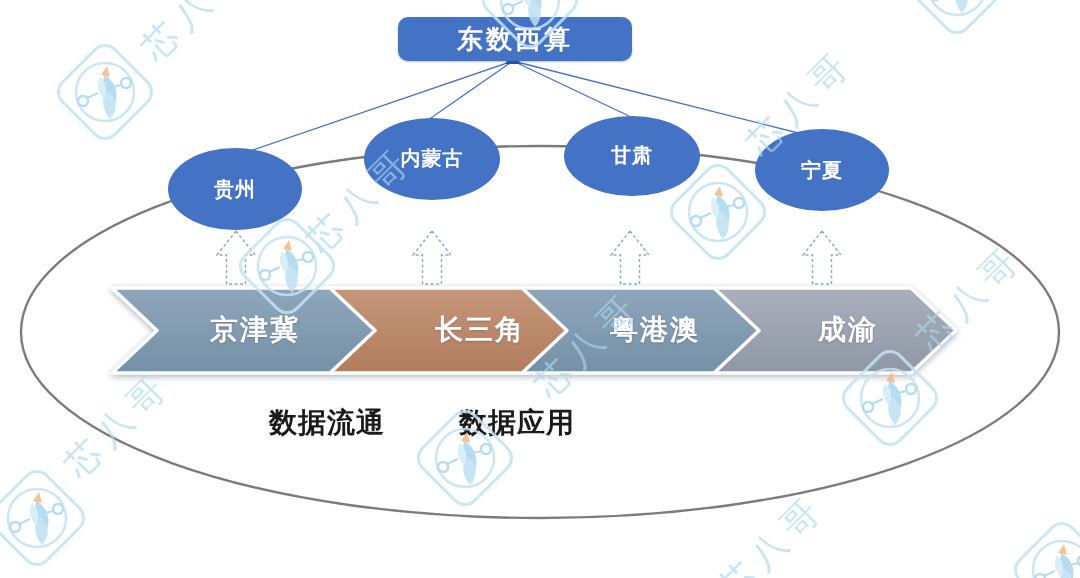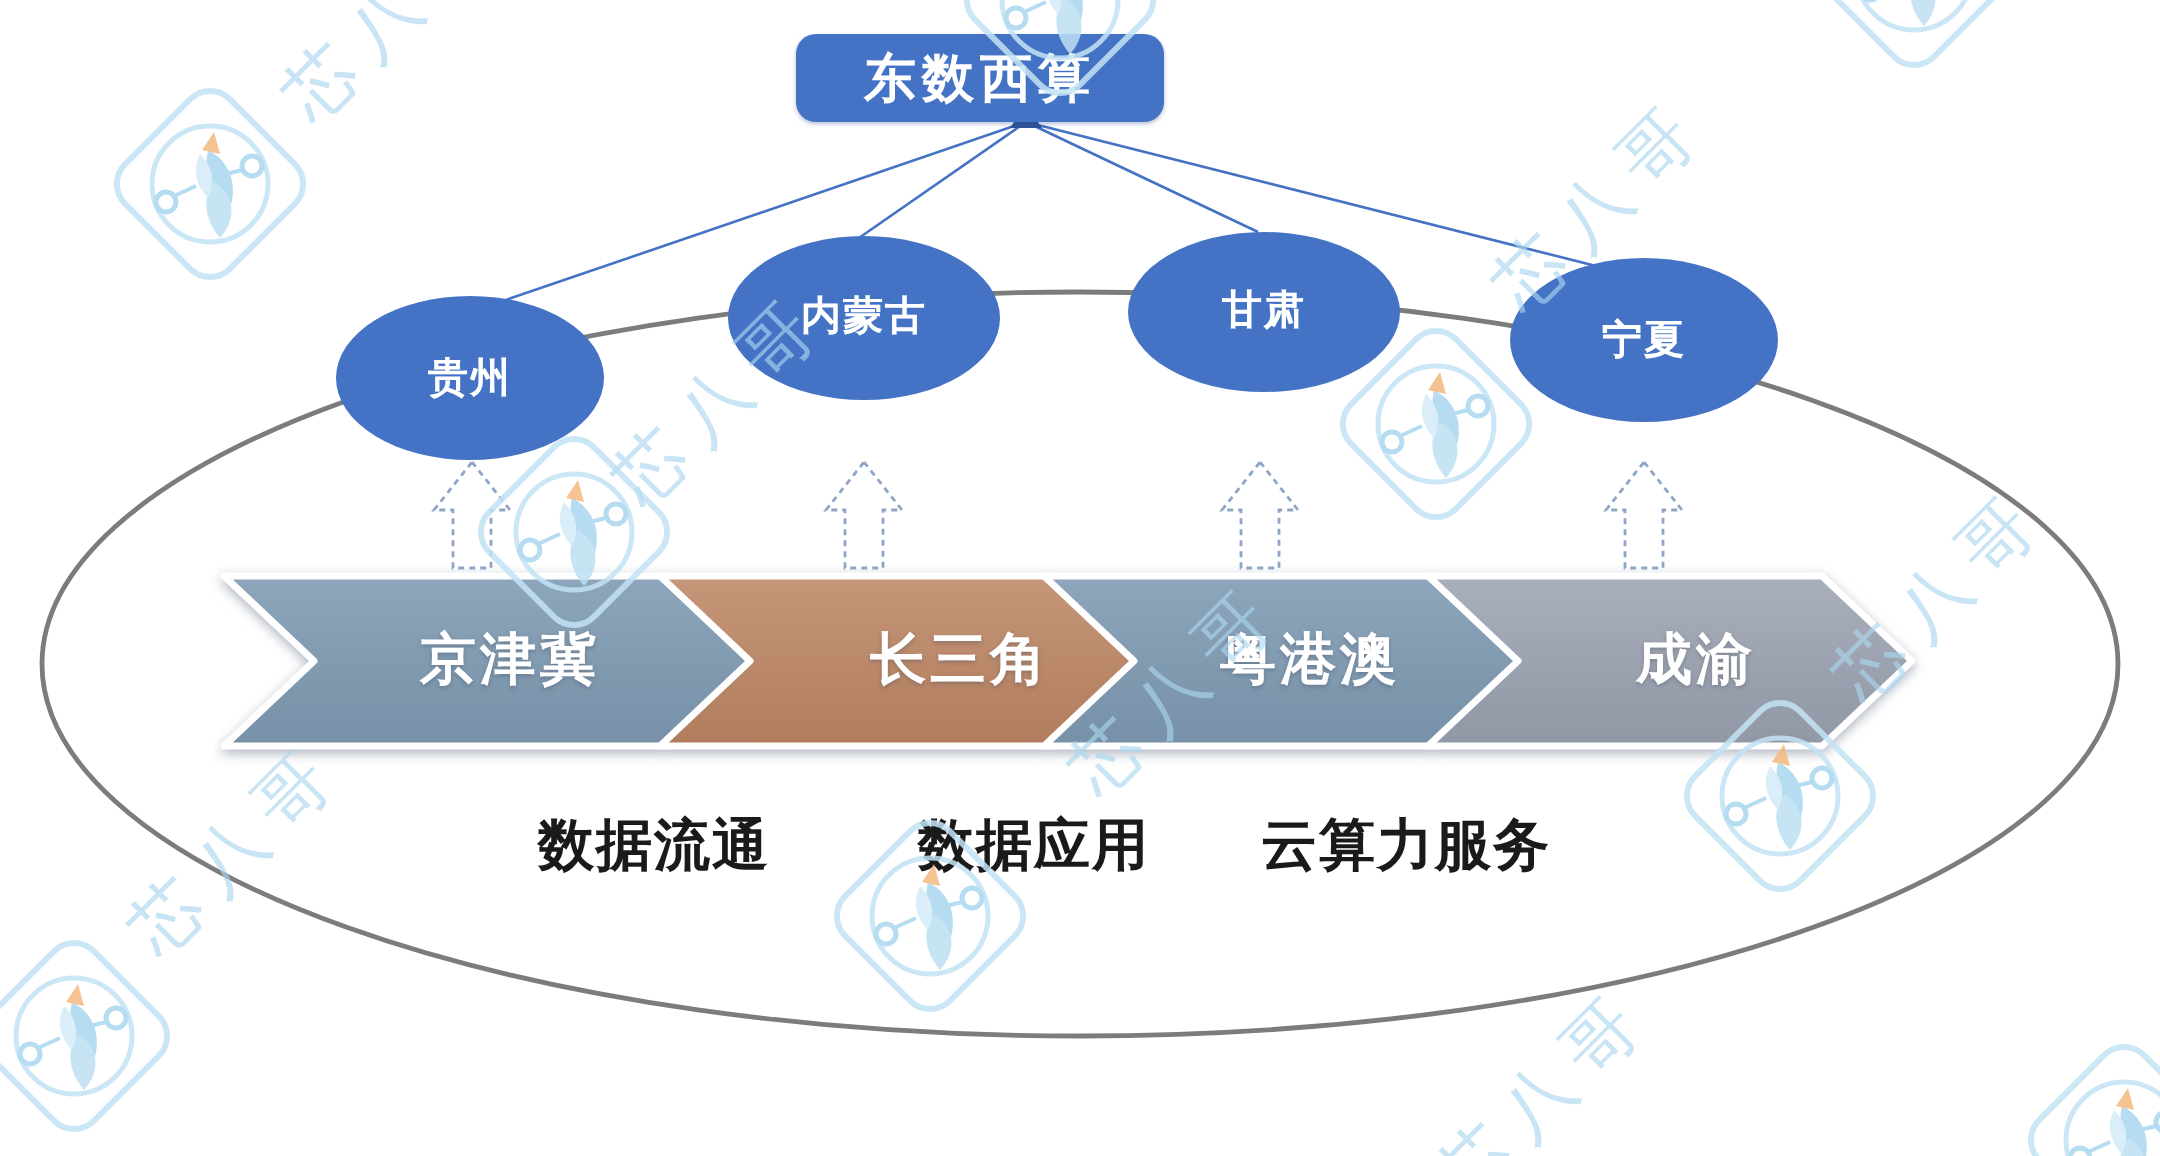--- a/index.html
+++ b/index.html
@@ -4,21 +4,21 @@
 <style>
   html,body{margin:0;padding:0;background:#ffffff;}
   #stage{
     position:relative;width:1080px;height:578px;overflow:hidden;
     background:#ffffff;
     font-family:"Liberation Sans","DejaVu Sans",sans-serif;
   }
   #stage svg.underlay{position:absolute;left:0;top:0;z-index:1;}
   .txt{position:absolute;z-index:2;transform:translate(-50%,-50%);white-space:nowrap;}
   .title-box{
-    position:absolute;z-index:2;left:398px;top:17px;width:184px;height:44px;
+    position:absolute;z-index:2;left:398px;top:17px;width:234px;height:44px;
     border-radius:10px;display:flex;align-items:center;justify-content:center;
     color:#fff;font-size:26px;font-weight:bold;letter-spacing:3px;
     box-shadow:0 1px 2px rgba(40,70,140,.35);
   }
   .node-label{color:#ffffff;font-size:20px;font-weight:bold;letter-spacing:1px;}
   .chev-label{color:#ffffff;font-size:28px;font-weight:bold;letter-spacing:2px;text-shadow:0 1px 2px rgba(60,70,90,.35);}
   .bottom-label{color:#1a1a1a;font-size:28px;font-weight:bold;letter-spacing:1px;}
   .caption{color:#111111;font-size:22px;font-weight:bold;letter-spacing:1px;}
   .wm-layer{position:absolute;left:0;top:0;width:1080px;height:578px;z-index:3;pointer-events:none;opacity:.85;}
   .wm-text{
@@ -88,21 +88,20 @@
   <div class="txt node-label" style="left:632px;top:155px;">甘肃</div>
   <div class="txt node-label" style="left:822px;top:170px;">宁夏</div>
 
   <div class="txt chev-label" style="left:255px;top:330px;">京津冀</div>
   <div class="txt chev-label" style="left:480px;top:330px;">长三角</div>
   <div class="txt chev-label" style="left:655px;top:330px;">粤港澳</div>
   <div class="txt chev-label" style="left:848px;top:330px;">成渝</div>
 
   <div class="txt bottom-label" style="left:327px;top:423px;">数据流通</div>
   <div class="txt bottom-label" style="left:517px;top:423px;">数据应用</div>
-  <div class="txt bottom-label" style="left:703px;top:423px;">云算力服务</div>
 
 
   <div class="wm-layer">
     <svg width="1080" height="578" viewBox="0 0 1080 578">
       <defs>
         <g id="wmlogo">
           <rect x="-37" y="-37" width="74" height="74" rx="14" transform="rotate(45)" fill="none" stroke="#C3E3F5" stroke-width="3"></rect>
           <circle r="29" fill="none" stroke="#C3E3F5" stroke-width="2.5"></circle>
           <path d="M-1,-17 C 11,-11 15,3 8,17 C 1,10 -4,-3 -1,-17 Z" fill="#A9D6EE"></path>
           <path d="M2,-1 C 12,5 14,17 5,27 C -3,18 -4,6 2,-1 Z" fill="#BDE0F3"></path>

